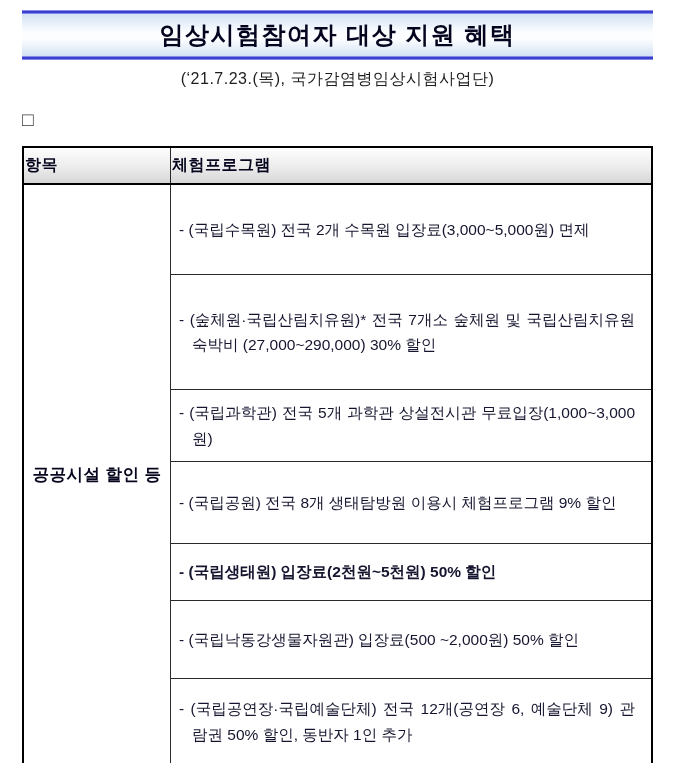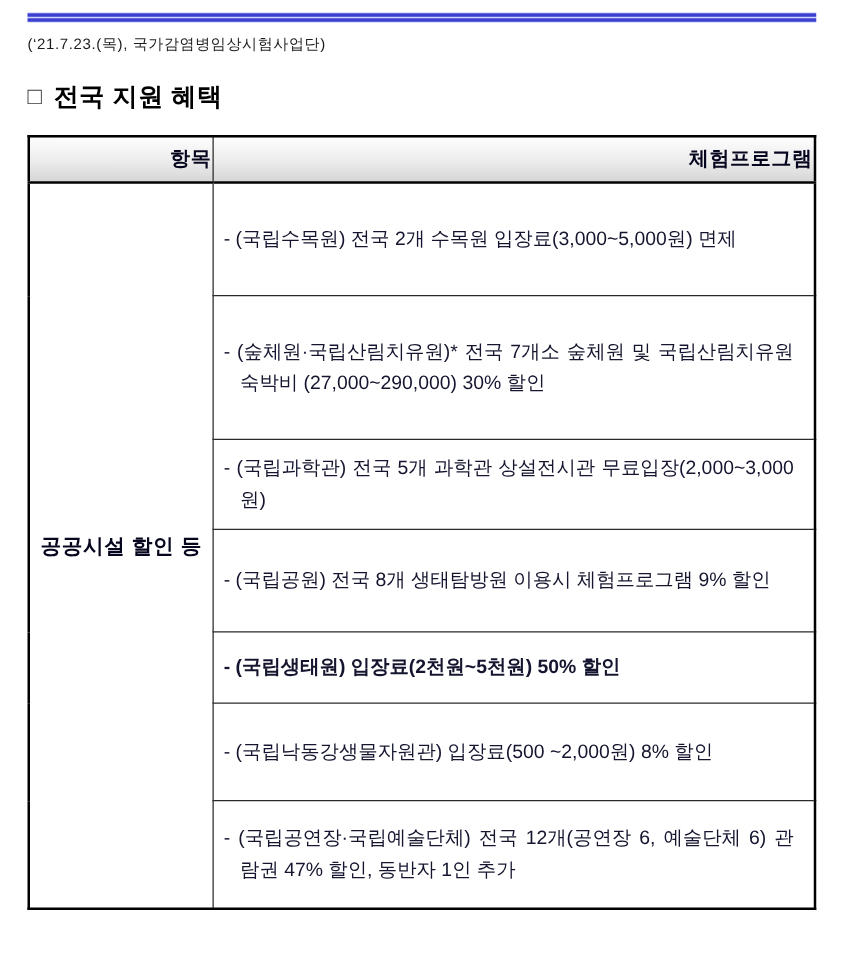--- a/index.html
+++ b/index.html
@@ -33,22 +33,22 @@
     margin: 0;
     font-size: 24px;
     font-weight: bold;
     letter-spacing: 1.5px;
     color: #04041f;
   }
 
   
   .subtitle {
     margin-top: 9px;
-    text-align: left;
-    font-size: 12px;
+    text-align: center;
+    font-size: 16px;
     letter-spacing: 0.5px;
     color: #1d1d1d;
   }
 
   
   .section-heading {
     margin-top: 20px;
     font-size: 20px;
     font-weight: bold;
     color: #000000;
@@ -75,21 +75,21 @@
   table.benefits th,
   table.benefits td {
     border: 1px solid #2a2a2a;
   }
   table.benefits thead th {
     height: 33px;
     border-bottom: 2px solid #000000;
     background: linear-gradient(180deg, #fdfdfd 0%, #ececec 55%, #d6d6d6 100%);
     font-size: 16px;
     font-weight: bold;
-    text-align: right;
+    text-align: left;
     color: #06061f;
     letter-spacing: 0.5px;
   }
   th.col-cat { width: 144px; }
   td.cat {
     text-align: center;
     vertical-align: middle;
     font-weight: bold;
     font-size: 16.5px;
     color: #06061f;
@@ -116,28 +116,30 @@
   tr.r6 td { height: 65px; }
   tr.r7 td { height: 73px; }
 </style>
 </head>
 <body>
 
 <div class="page">
 
   <div class="title-banner">
     <div class="banner-line"></div>
+    <div class="banner-body">
+      <h1>임상시험참여자 대상 지원 혜택</h1>
+    </div>
     <div class="banner-line"></div>
   </div>
 
   <div class="subtitle">(‘21.7.23.(목), 국가감염병임상시험사업단)</div>
 
   <div class="section-heading">
     <span class="square">□</span>
-    <span>전국 지원 혜택</span>
   </div>
 
   <table class="benefits">
     <thead>
       <tr>
         <th class="col-cat">항목</th>
         <th>체험프로그램</th>
       </tr>
     </thead>
     <tbody>
@@ -147,40 +149,40 @@
           <div class="item">- (국립수목원) 전국 2개 수목원 입장료(3,000~5,000원) 면제</div>
         </td>
       </tr>
       <tr class="r2">
         <td class="item-cell">
           <div class="item">- (숲체원·국립산림치유원)* 전국 7개소 숲체원 및 국립산림치유원 숙박비 (27,000~290,000) 30% 할인</div>
         </td>
       </tr>
       <tr class="r3">
         <td class="item-cell">
-          <div class="item">- (국립과학관) 전국 5개 과학관 상설전시관 무료입장(2,000~3,000원)</div>
+          <div class="item">- (국립과학관) 전국 5개 과학관 상설전시관 무료입장(1,000~3,000원)</div>
         </td>
       </tr>
       <tr class="r4">
         <td class="item-cell">
           <div class="item">- (국립공원) 전국 8개 생태탐방원 이용시 체험프로그램 9% 할인</div>
         </td>
       </tr>
       <tr class="r5">
         <td class="item-cell">
           <div class="item">- (국립생태원) 입장료(2천원~5천원) 50% 할인</div>
         </td>
       </tr>
       <tr class="r6">
         <td class="item-cell">
-          <div class="item">- (국립낙동강생물자원관) 입장료(500 ~2,000원) 8% 할인</div>
+          <div class="item">- (국립낙동강생물자원관) 입장료(500 ~2,000원) 50% 할인</div>
         </td>
       </tr>
       <tr class="r7">
         <td class="item-cell">
-          <div class="item">- (국립공연장·국립예술단체) 전국 12개(공연장 6, 예술단체 6) 관람권 47% 할인, 동반자 1인 추가</div>
+          <div class="item">- (국립공연장·국립예술단체) 전국 12개(공연장 6, 예술단체 9) 관람권 50% 할인, 동반자 1인 추가</div>
         </td>
       </tr>
 
     </tbody>
   </table>
 
 </div>
 
 </body></html>

